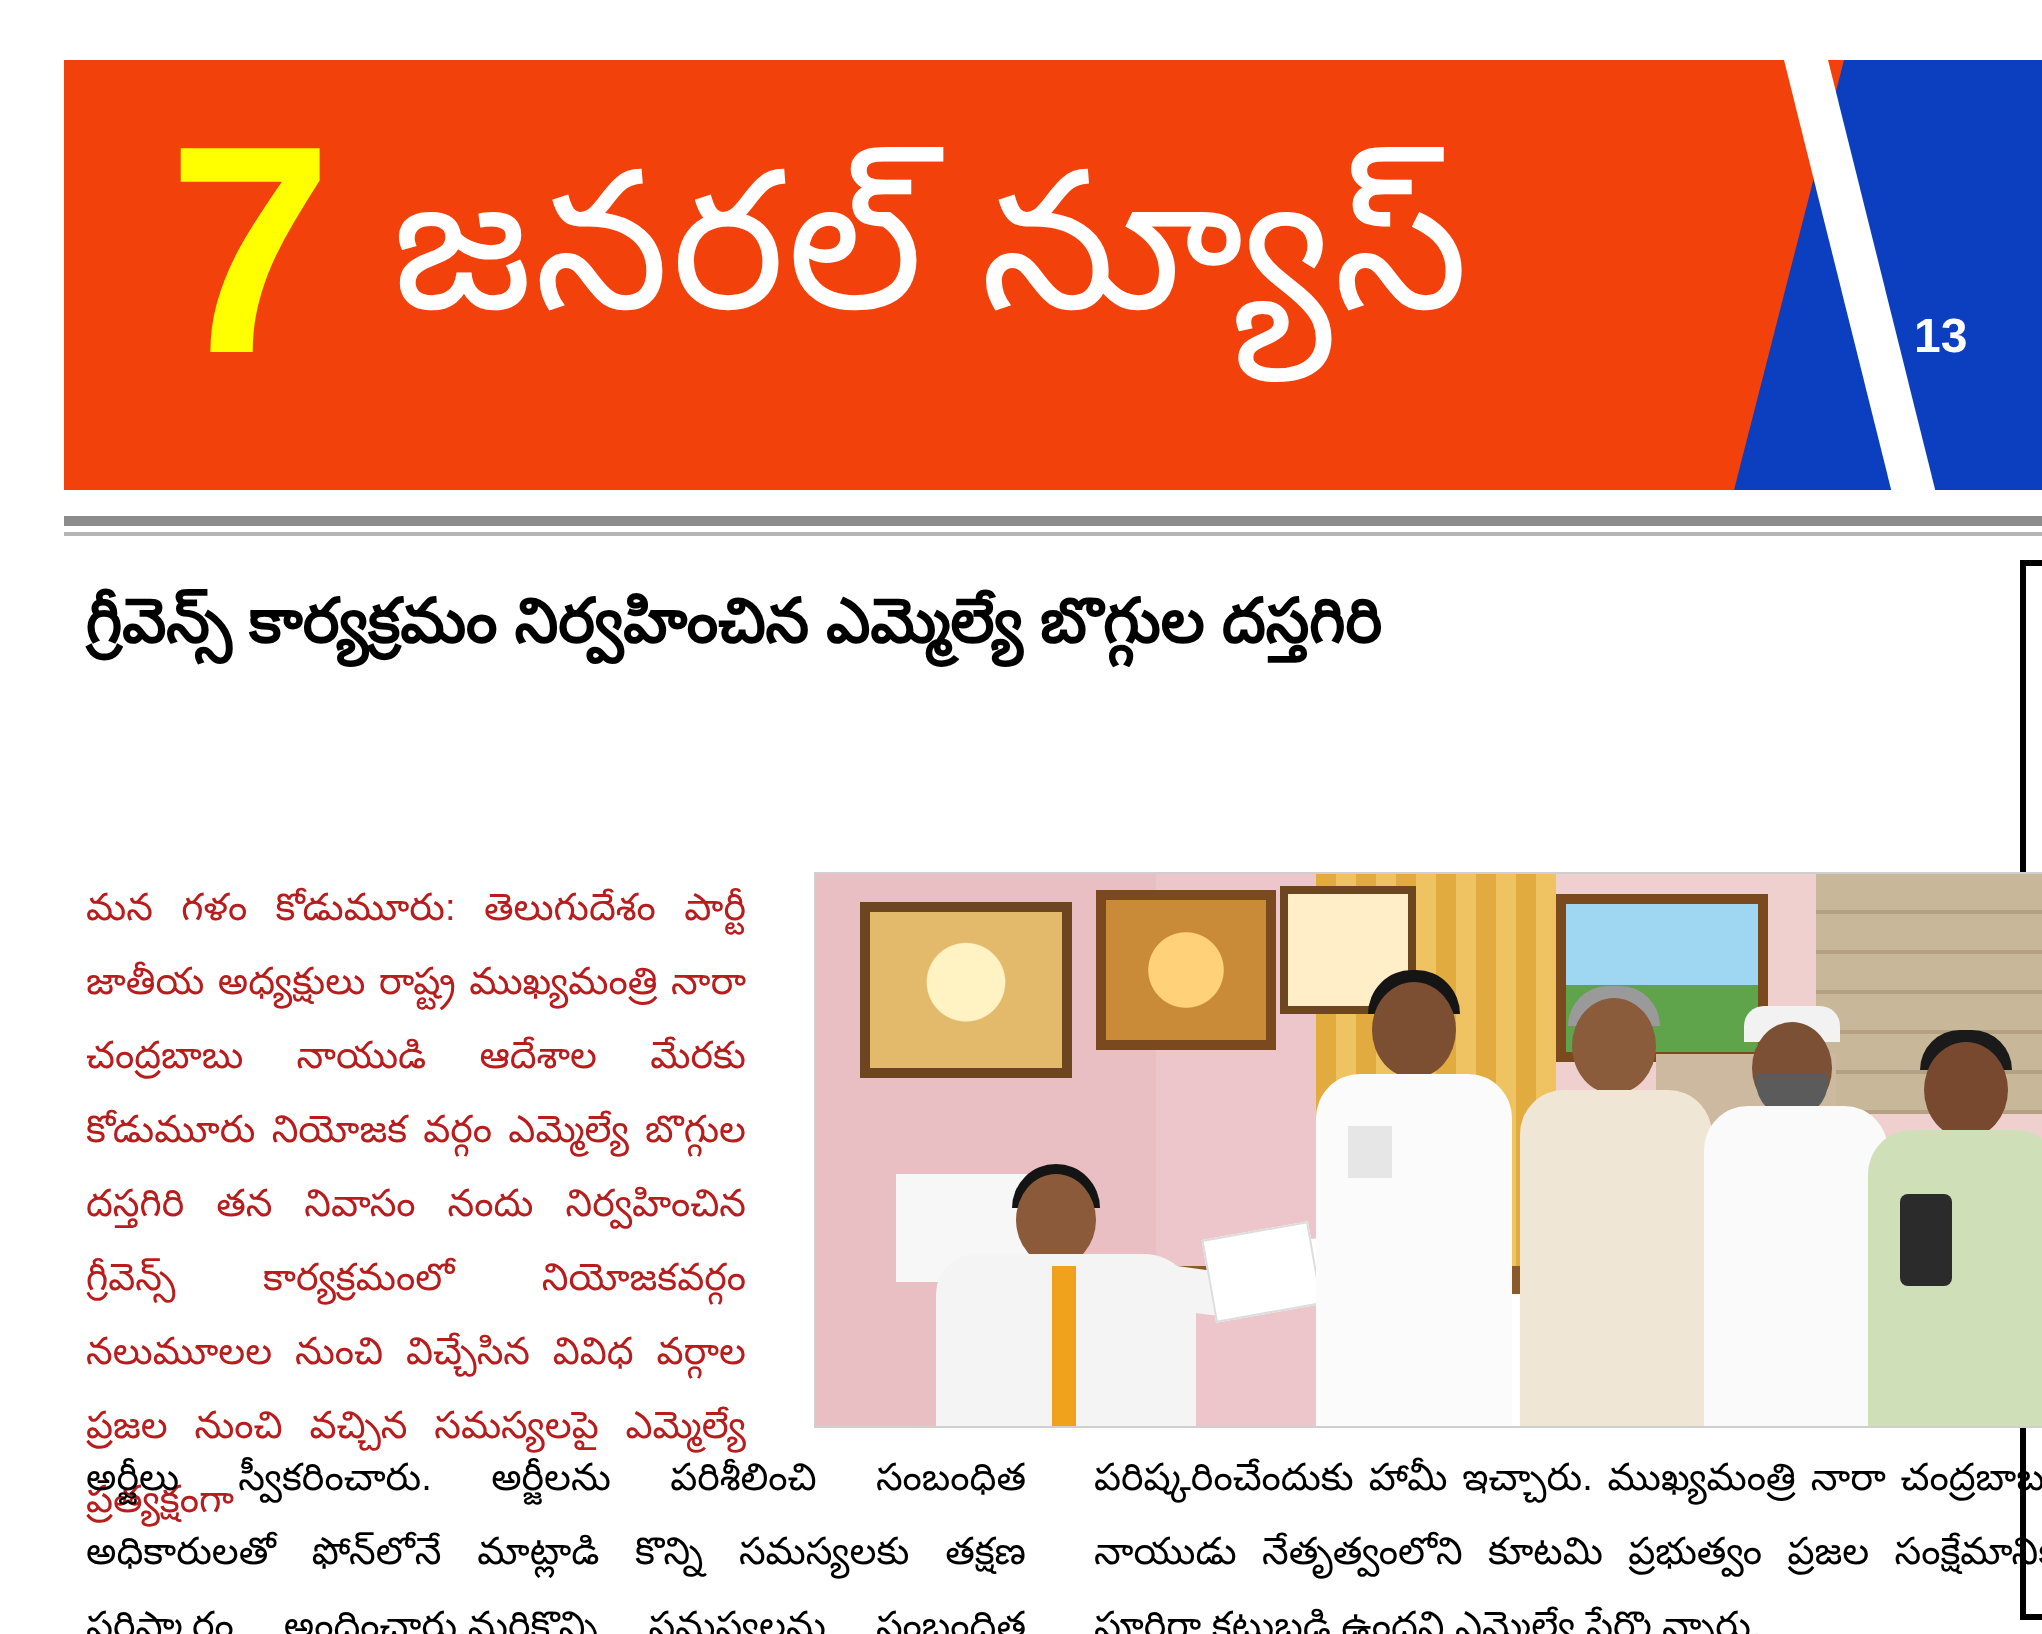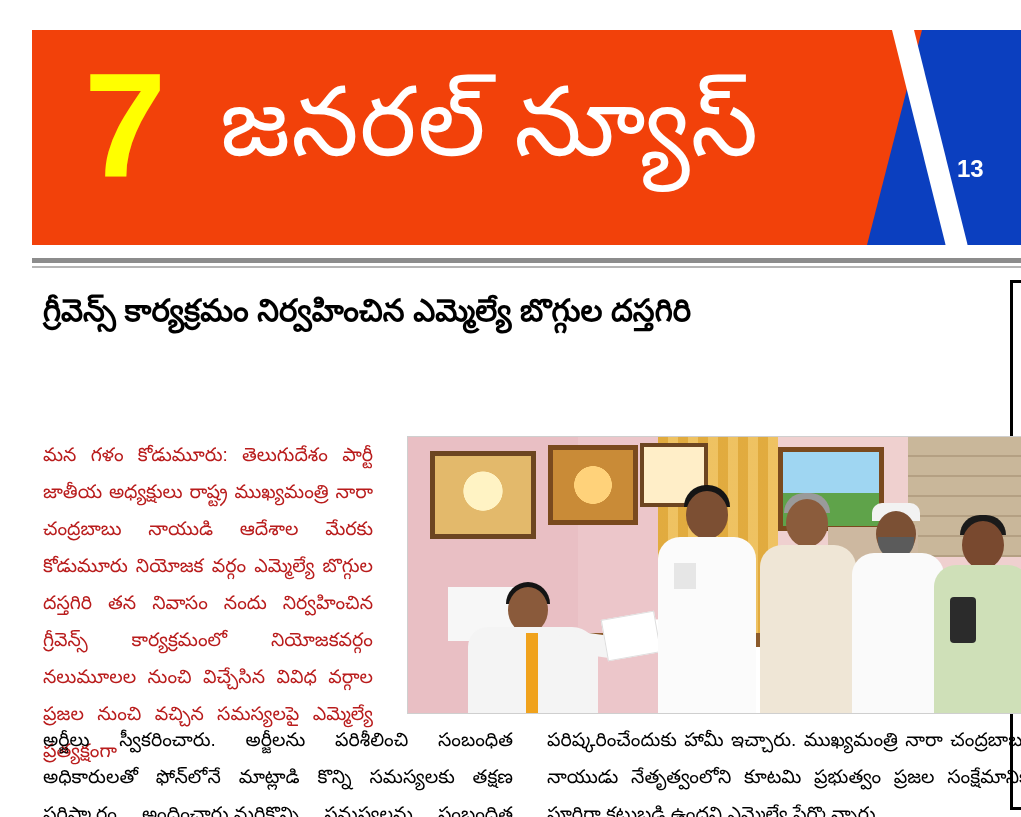--- a/index.html
+++ b/index.html
@@ -55,21 +55,21 @@
     left: 52px;
     top: 22px;
     font-family: "Liberation Sans", sans-serif;
     font-size: 148px;
     font-weight: bold;
     color: #ffff00;
     line-height: 1;
   }
   .mast-title {
     position: absolute;
-    left: 188px;
+    left: 164px;
     top: 32px;
     font-family: "Liberation Sans", sans-serif;
     font-size: 96px;
     color: #ffffff;
     line-height: 1.25;
     letter-spacing: 1px;
     white-space: nowrap;
   }
   .mast-date {
     position: absolute;

